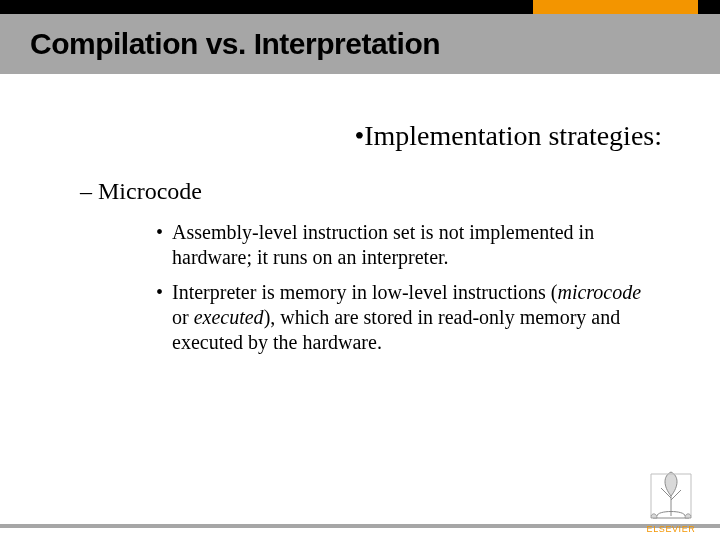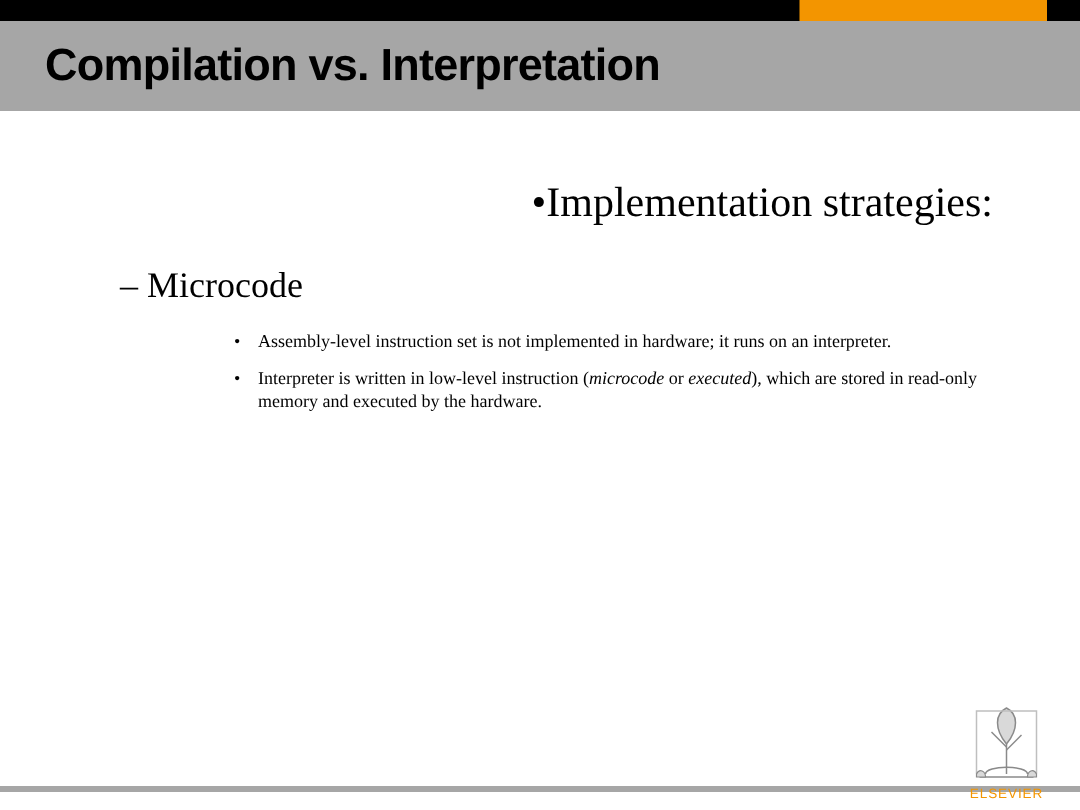--- a/index.html
+++ b/index.html
@@ -24,21 +24,21 @@
 
   
   .body { position: absolute; top: 118px; left: 64px; width: 598px; color: #000; }
 
   .l1 { font-size: 28px; line-height: 1.25; margin-bottom: 23px; text-align: right; }
   .l1 .bullet { display: inline-block; width: 20px; }
 
   .l2 { font-size: 24px; line-height: 1.25; margin-left: 16px; margin-bottom: 14px; }
   .l2 .dash { display: inline-block; width: 18px; }
 
-  .l3 { font-size: 12px; line-height: 1.25; margin-left: 92px; text-indent: -16px; padding-left: 16px; margin-bottom: 10px; }
+  .l3 { font-size: 20px; line-height: 1.25; margin-left: 92px; text-indent: -16px; padding-left: 16px; margin-bottom: 10px; }
   .l3 .dot { display: inline-block; width: 16px; text-indent: 0; }
 
   
   .footrule { position: absolute; left: 0; bottom: 12px; width: 720px; height: 4px; background: #a6a6a6; }
   .pub { position: absolute; right: 14px; bottom: 6px; width: 70px; height: 76px; display: flex; flex-direction: column; align-items: center; justify-content: flex-end; }
   .pub svg { display: block; }
   .pub-label { font-family: Arial, Helvetica, sans-serif; font-size: 9px; letter-spacing: 0.6px; color: #f39500; margin-top: 2px; font-weight: 500; }
 
   .ital { font-style: italic; }
 </style>
@@ -62,21 +62,21 @@
 
     <div class="l2">
       <span class="dash">–</span><span>Microcode</span>
     </div>
 
     <div class="l3">
       <span class="dot">•</span><span>Assembly-level instruction set is not implemented in hardware; it runs on an interpreter.</span>
     </div>
 
     <div class="l3">
-      <span class="dot">•</span><span>Interpreter is written in low-level instruction (</span><span class="ital">microcode</span><span> or </span><span class="ital">executed</span><span>), which are stored in read-only memory and executed by the hardware.</span>
+      <span class="dot">•</span><span>Interpreter is memory in low-level instructions (</span><span class="ital">microcode</span><span> or </span><span class="ital">executed</span><span>), which are stored in read-only memory and executed by the hardware.</span>
     </div>
 
   </div>
 
   <div class="footrule"></div>
 
   <div class="pub">
     <svg width="56" height="56" viewBox="0 0 56 56">
       <rect x="0" y="0" width="56" height="56" fill="none"></rect>
       <g fill="none" stroke="#8a8a8a" stroke-width="1">

